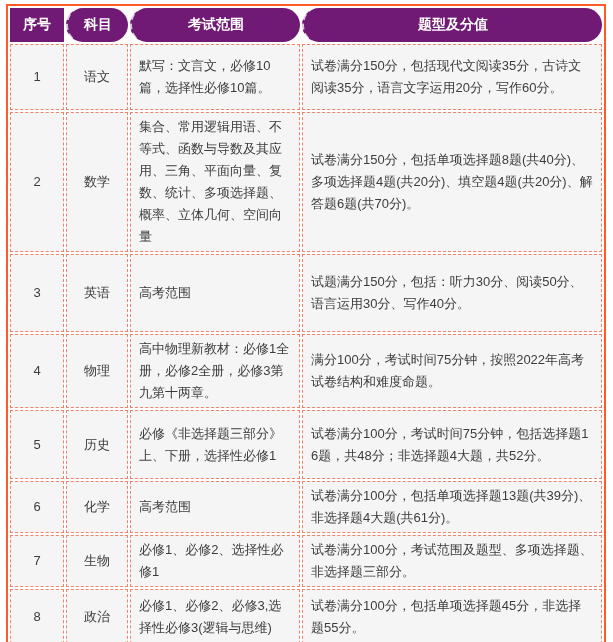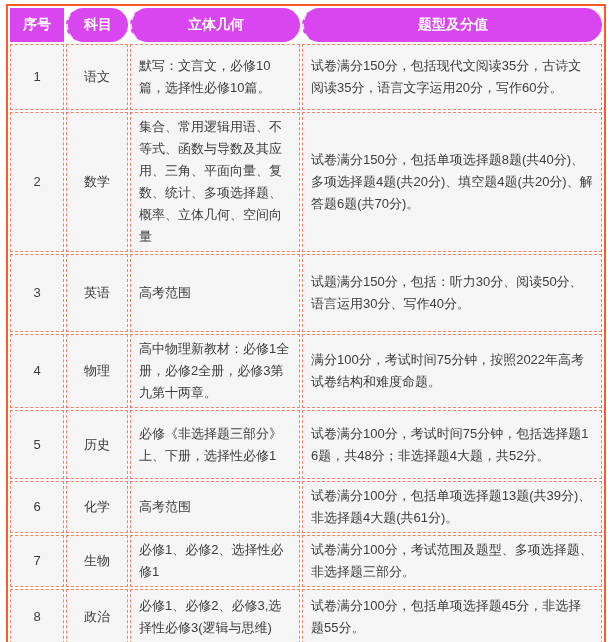--- a/index.html
+++ b/index.html
@@ -28,21 +28,21 @@
     width: 100%;
     border-collapse: separate;
     border-spacing: 2px;
     background: #ffffff;
     table-layout: fixed;
   }
   table.exam col.c-no   { width: 54px; }
   table.exam col.c-subj { width: 62px; }
   table.exam col.c-scope{ width: 170px; }
   table.exam th {
-    background: #d946ef;
+    background: #701a75;
     color: #ffffff;
     font-size: 14px;
     font-weight: bold;
     padding: 5px 2px;
     height: 24px;
     margin-left: 47px;
   }
   table.exam th.sep { border-left: 2px dashed rgba(255,255,255,0.75); border-radius: 17px; }
   table.exam td {
     background: #f5f5f5;
@@ -75,21 +75,21 @@
       <colgroup>
         <col class="c-no">
           <col class="c-subj">
           <col class="c-scope">
           <col>
       </colgroup>
       <thead>
         <tr>
           <th>序号</th>
           <th class="sep">科目</th>
-          <th class="sep">立体几何</th>
+          <th class="sep">考试范围</th>
           <th class="sep">题型及分值</th>
         </tr>
       </thead>
       <tbody>
         <tr>
           <td class="center">1</td>
           <td class="center">语文</td>
           <td>默写：文言文，必修10篇，选择性必修10篇。</td>
           <td>试卷满分150分，包括现代文阅读35分，古诗文阅读35分，语言文字运用20分，写作60分。</td>
         </tr>

